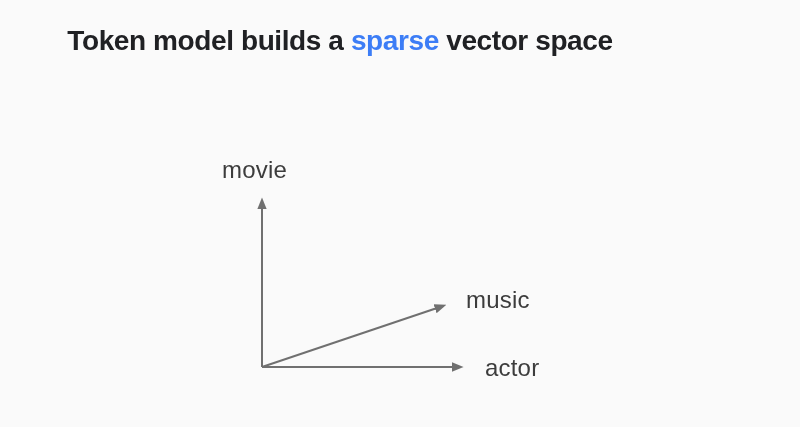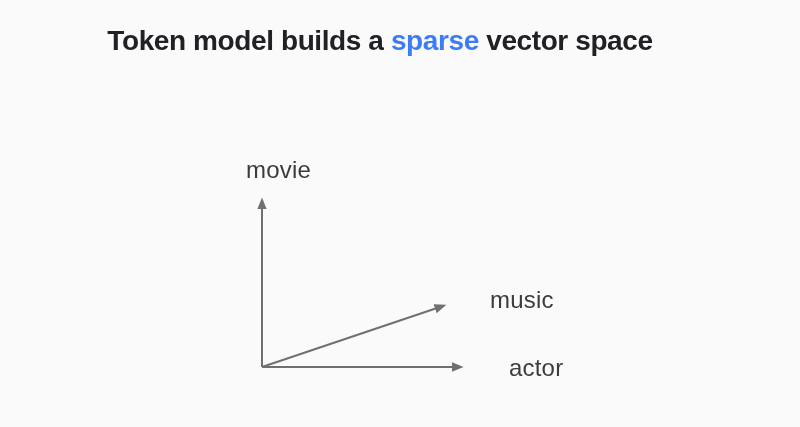--- a/index.html
+++ b/index.html
@@ -22,21 +22,20 @@
     top: 20px;
     left: 0;
     width: 680px;
     margin: 0;
     text-align: center;
     font-size: 28px;
     font-weight: 700;
     letter-spacing: -0.4px;
     line-height: 42px;
     color: #202124;
-    padding-left: 40px;
   }
   .title .line {
     display: block;
   }
   .title span {
     white-space: pre-wrap;
   }
   .title .hl {
     color: #3c7df6;
   }
@@ -52,21 +51,20 @@
     left: 0;
     top: 0;
   }
   .axis-label {
     position: absolute;
     font-size: 24px;
     font-weight: 400;
     letter-spacing: 0.2px;
     line-height: 28px;
     color: #3c3c3c;
-    margin-left: 24px;
   }
   .axis-label.movie { left: 222px; top: 156px; }
   .axis-label.music { left: 466px; top: 286px; }
   .axis-label.actor { left: 485px; top: 354px; }
 </style>
 </head>
 <body>
 
 <div class="slide">
 

